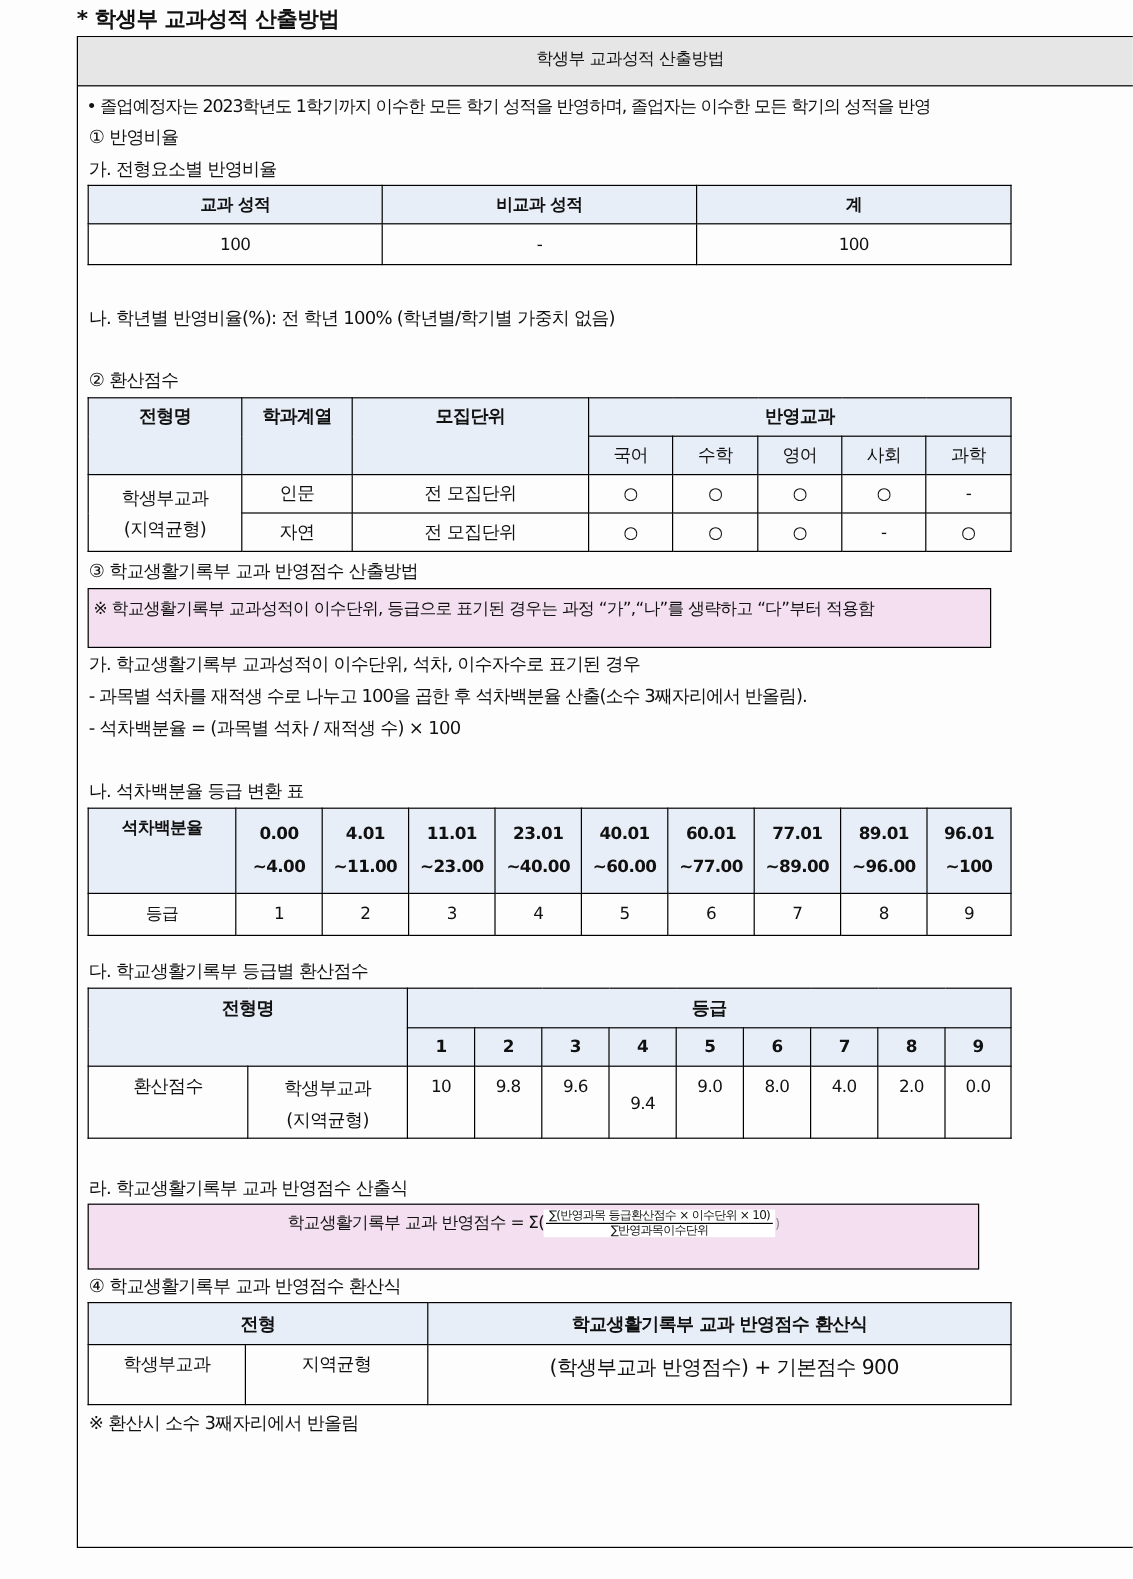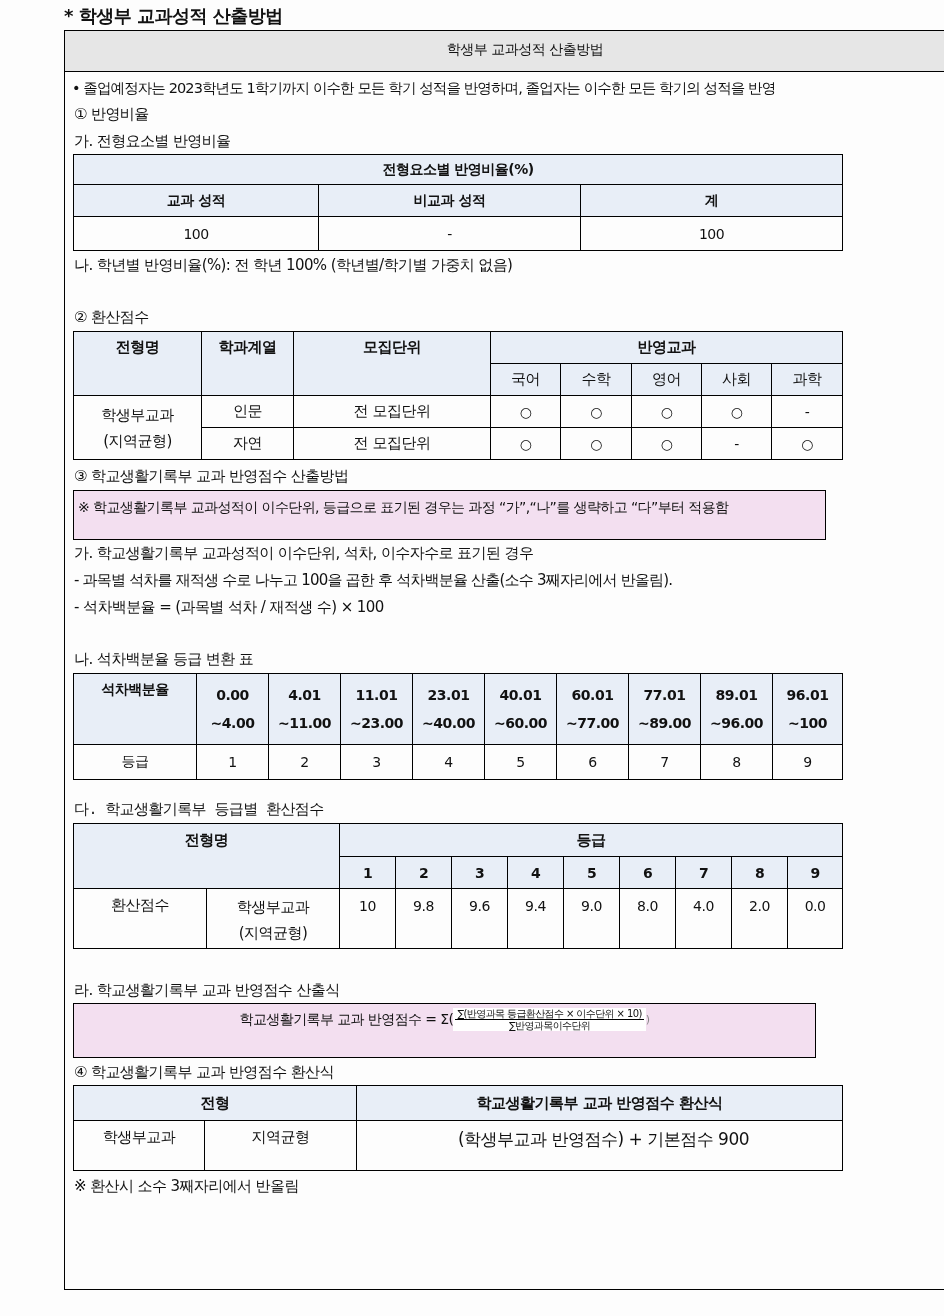--- a/index.html
+++ b/index.html
@@ -31,23 +31,20 @@
 <div class="abs txt" style="left:74px;top:105px;">① 반영비율</div>
 <div class="abs txt" style="left:74px;top:132px;">가. 전형요소별 반영비율</div>
 
 <table style="left:73px;top:154px;width:769px;">
   <colgroup>
       <col style="width:245px">
       <col style="width:262px">
       <col style="width:262px">
     </colgroup>
   <tbody>
-      <tr style="height:30px">
-        <th class="b" colspan="3">전형요소별 반영비율(%)</th>
-      </tr>
   <tr style="height:32px">
     <th class="b">교과 성적</th>
     <th class="b">비교과 성적</th>
     <th class="b">계</th>
   </tr>
   <tr style="height:34px">
     <td>100</td>
     <td>-</td>
     <td>100</td>
   </tr>
@@ -176,21 +173,21 @@
     <td>4</td>
     <td>5</td>
     <td>6</td>
     <td>7</td>
     <td>8</td>
     <td>9</td>
   </tr>
 </tbody>
   </table>
 
-<div class="abs txt" style="left:74px;top:800px;font-family:Liberation Mono, monospace;">다. 학교생활기록부 등급별 환산점수</div>
+<div class="abs txt" style="left:74px;top:800px;">다. 학교생활기록부 등급별 환산점수</div>
 <table style="left:73px;top:823px;width:769px;">
   <colgroup>
       <col style="width:133px">
       <col style="width:133px">
       <col style="width:56px">
       <col style="width:56px">
       <col style="width:56px">
       <col style="width:56px">
       <col style="width:56px">
       <col style="width:56px">
@@ -216,21 +213,21 @@
   </tr>
   <tr style="height:60px">
     <td style="vertical-align:top;padding-top:7px;font-size:15px;">환산점수</td>
     <td style="vertical-align:top;padding-top:5px;line-height:26px;font-size:15px;">
       <div>학생부교과</div>
           <div>(지역균형)</div>
     </td>
     <td style="vertical-align:top;padding-top:9px;">10</td>
     <td style="vertical-align:top;padding-top:9px;">9.8</td>
     <td style="vertical-align:top;padding-top:9px;">9.6</td>
-    <td style="vertical-align:top;padding-top:9px;">9.4</td>
+    <td style="vertical-align:top;padding-top:23px;">9.4</td>
     <td style="vertical-align:top;padding-top:9px;margin-top:16px;">9.0</td>
     <td style="vertical-align:top;padding-top:9px;">8.0</td>
     <td style="vertical-align:top;padding-top:9px;">4.0</td>
     <td style="vertical-align:top;padding-top:9px;">2.0</td>
     <td style="vertical-align:top;padding-top:9px;">0.0</td>
   </tr>
 </tbody>
   </table>
 
 <div class="abs txt" style="left:74px;top:981px;">라. 학교생활기록부 교과 반영점수 산출식</div>

